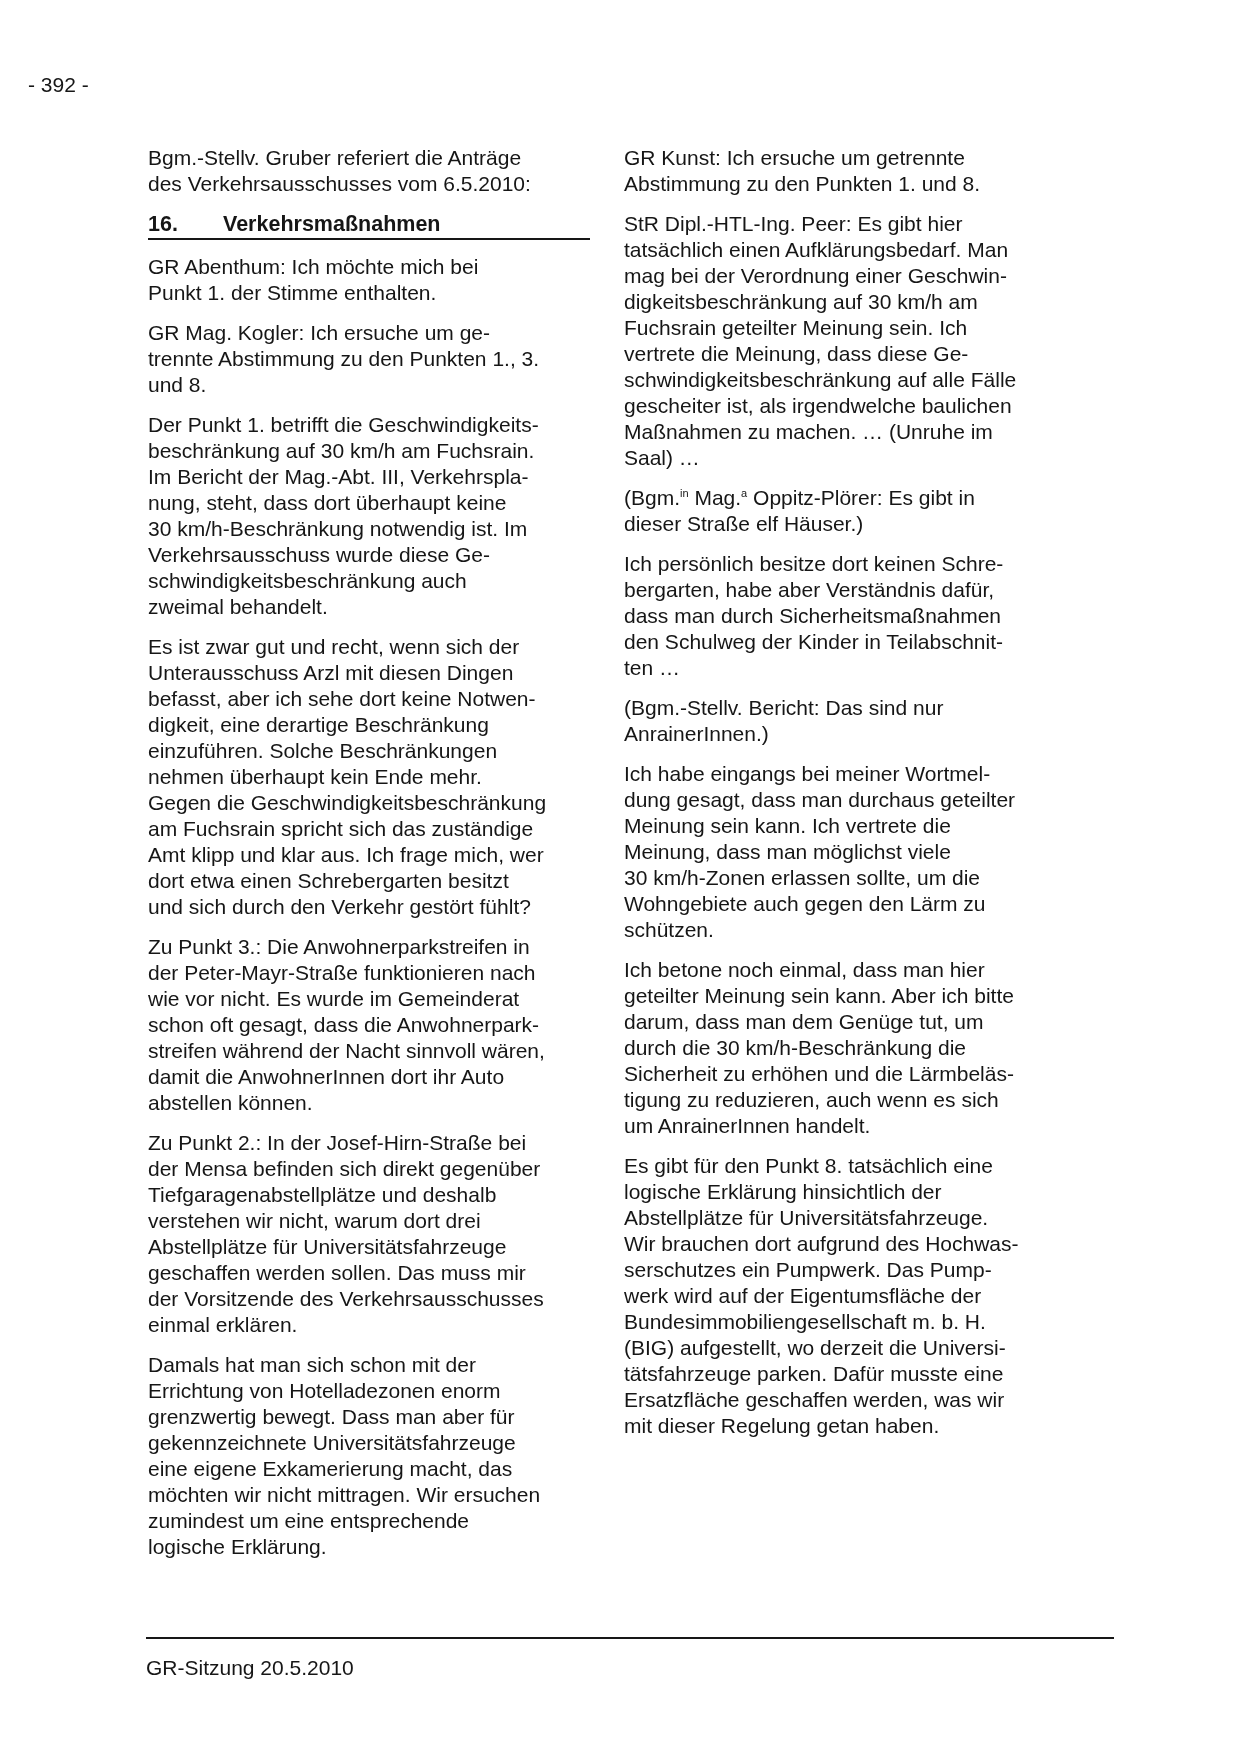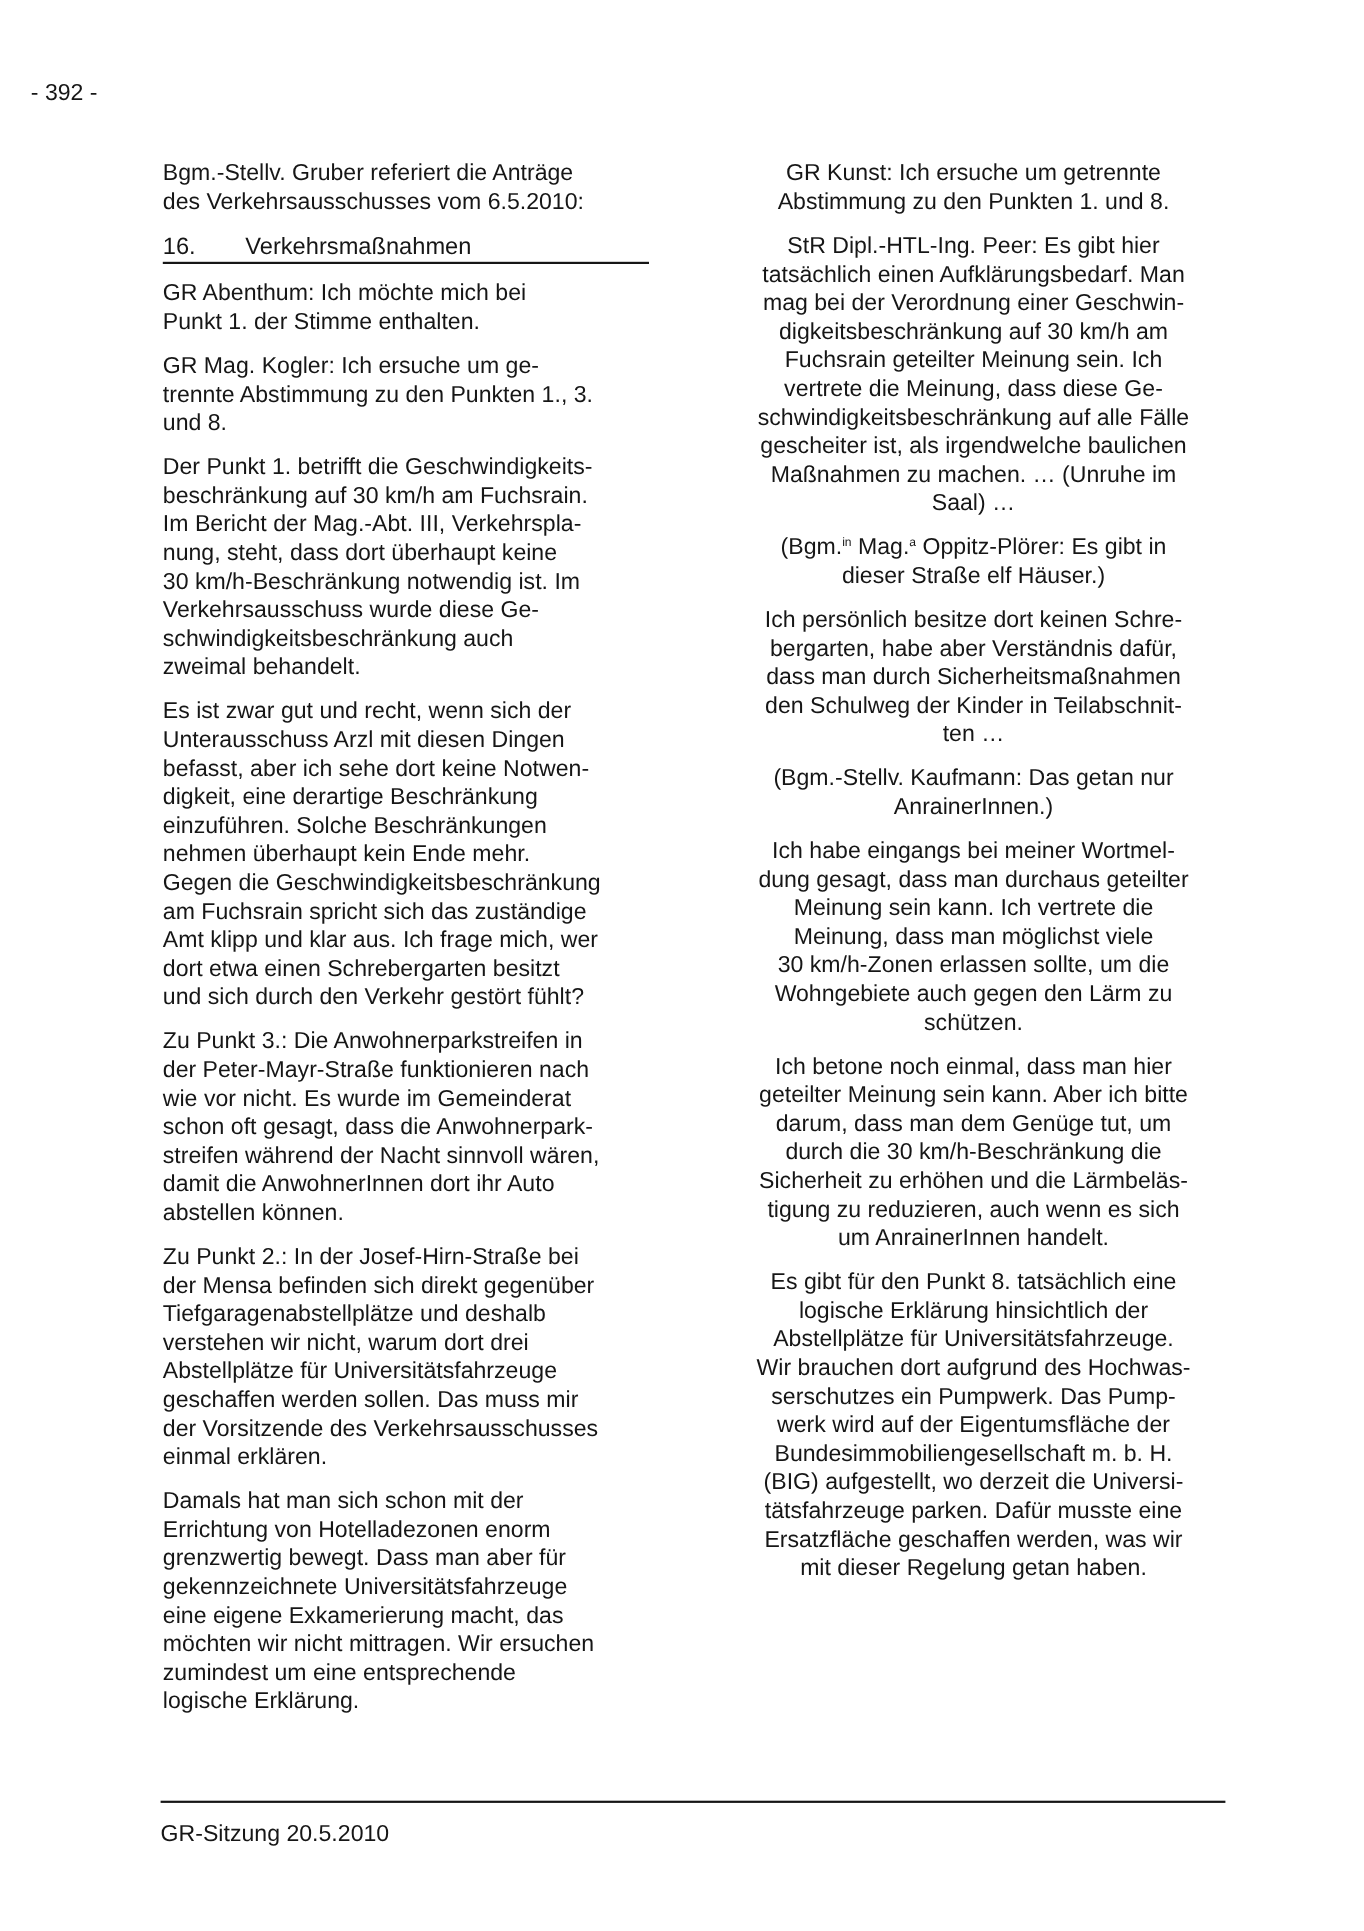--- a/index.html
+++ b/index.html
@@ -16,32 +16,32 @@
     left: 0; top: 72px; width: 1240px;
     font-size: 21px; line-height: 26px; padding-left: 28px;
   }
   .col {
     position: absolute;
     top: 145px;
     font-size: 21px;
     line-height: 26px;
   }
   .col-left  { left: 148px; width: 478px; }
-  .col-right { left: 646px; width: 478px; text-align: center; }
+  .col-right { left: 624px; width: 478px; }
   .col p {
     margin: 14px 0 0 0;
     white-space: pre-line;
   }
   .col p:first-child { margin-top: 0; }
   .speaker { font-weight: normal; }
   .section-heading {
     margin: 51px 0 21px 0;
     font-size: 21.5px;
     line-height: 26px;
-    font-weight: normal;
+    font-weight: bold;
     width: 442px;
     border-bottom: 2px solid #161616;
     padding-bottom: 1px;
     white-space: normal;
   }
   .section-heading .sec-num { display: inline-block; width: 75px; }
   sup.name-sup {
     font-size: 11px;
     line-height: 0;
     vertical-align: super;
@@ -132,21 +132,21 @@
 Saal) …</span></p>
 
   <p><span>(Bgm.</span><sup class="name-sup">in</sup><span> Mag.</span><sup class="name-sup">a</sup><span> Oppitz-Plörer: Es gibt in
 dieser Straße elf Häuser.)</span></p>
 
   <p>Ich persönlich besitze dort keinen Schre-
 bergarten, habe aber Verständnis dafür,
 dass man durch Sicherheitsmaßnahmen
 den Schulweg der Kinder in Teilabschnit-
 ten …</p>
-  <p>(Bgm.-Stellv. Kaufmann: Das getan nur
+  <p>(Bgm.-Stellv. Bericht: Das sind nur
 AnrainerInnen.)</p>
   <p>Ich habe eingangs bei meiner Wortmel-
 dung gesagt, dass man durchaus geteilter
 Meinung sein kann. Ich vertrete die
 Meinung, dass man möglichst viele
 30 km/h-Zonen erlassen sollte, um die
 Wohngebiete auch gegen den Lärm zu
 schützen.</p>
   <p>Ich betone noch einmal, dass man hier
 geteilter Meinung sein kann. Aber ich bitte

